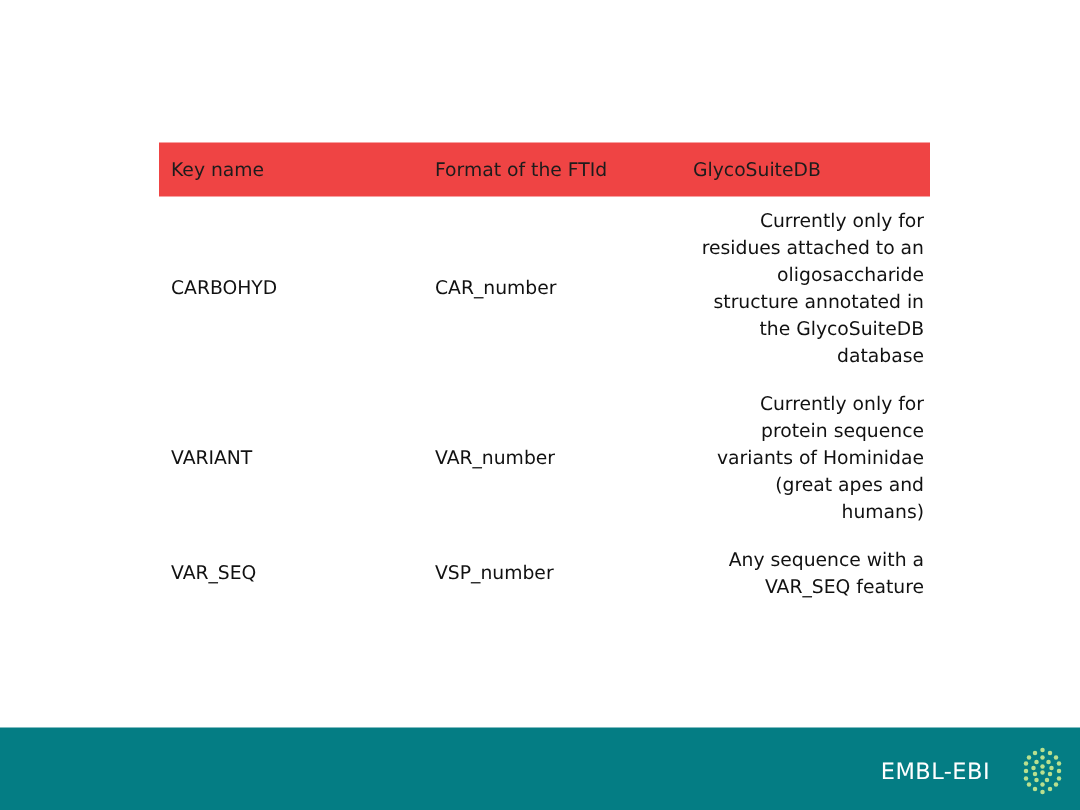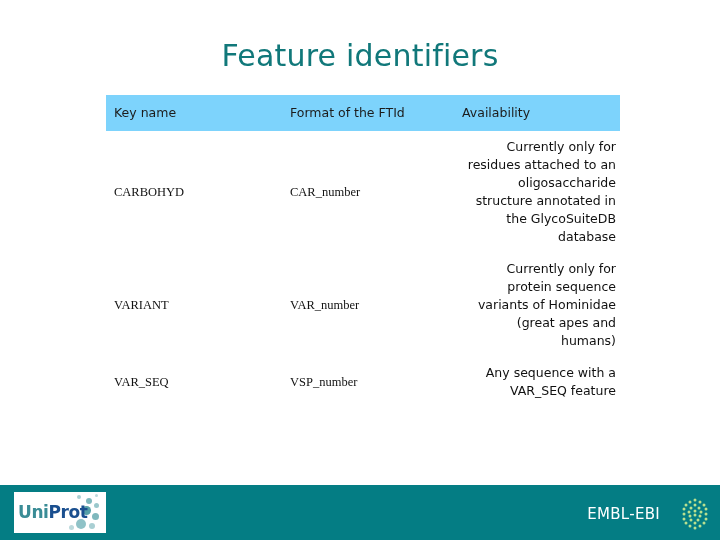--- a/index.html
+++ b/index.html
@@ -50,21 +50,21 @@
     border-collapse: collapse;
     width: 514px;
     table-layout: fixed;
   }
 
   table.ft-table col.c1 { width: 176px; }
   table.ft-table col.c2 { width: 172px; }
   table.ft-table col.c3 { width: 166px; }
 
   table.ft-table thead tr {
-    background: #7dd3fc;
+    background: #ef4444;
     margin-top: 39px;
   }
 
   table.ft-table th {
     text-align: left;
     font-weight: normal;
     font-size: 12.5px;
     color: #1c1c1c;
     padding: 6px 0 6px 8px;
     line-height: 16px;
@@ -77,21 +77,20 @@
     color: #111111;
     line-height: 18px;
     padding: 7px 10px 7px 8px;
     vertical-align: middle;
     text-align: left;
   }
 
   table.ft-table td.col-key,
   table.ft-table td.col-fmt {
     white-space: nowrap;
-    font-family: Liberation Serif, serif;
   }
 
   table.ft-table td.col-avail {
     padding-left: 8px;
     padding-right: 4px;
     text-align: right;
   }
 
   
   .footer-bar {
@@ -162,34 +161,33 @@
     width: 30px;
     height: 32px;
     display: block;
   }
 </style>
 </head>
 <body>
 
 <div class="slide">
 
-  <div class="slide-title">Feature identifiers</div>
 
   <div class="table-wrap">
     <table class="ft-table">
       <colgroup>
         <col class="c1">
           <col class="c2">
           <col class="c3">
       </colgroup>
       <thead>
         <tr>
           <th>Key name</th>
           <th>Format of the FTId</th>
-          <th>Availability</th>
+          <th>GlycoSuiteDB</th>
         </tr>
       </thead>
       <tbody>
         <tr>
           <td class="col-key">CARBOHYD</td>
           <td class="col-fmt">CAR_number</td>
           <td class="col-avail">Currently only for residues attached to an oligosaccharide structure annotated in the GlycoSuiteDB database</td>
         </tr>
         <tr>
           <td class="col-key">VARIANT</td>
@@ -200,34 +198,20 @@
           <td class="col-key">VAR_SEQ</td>
           <td class="col-fmt">VSP_number</td>
           <td class="col-avail">Any sequence with a VAR_SEQ feature</td>
         </tr>
       </tbody>
     </table>
   </div>
 
   <div class="footer-bar"></div>
 
-  <div class="uniprot-logo">
-    <span class="bubble b1"></span>
-    <span class="bubble b2"></span>
-    <span class="bubble b3"></span>
-    <span class="bubble b4"></span>
-    <span class="bubble b5"></span>
-    <span class="bubble b6"></span>
-    <span class="bubble b7"></span>
-    <span class="bubble b8"></span>
-    <span class="bubble b9"></span>
-    <div class="uniprot-wordmark">
-      <span class="uni">Uni</span><span class="prot">Prot</span>
-    </div>
-  </div>
 
   <div class="embl-ebi">
     <span class="embl-text">EMBL-EBI</span>
     <svg class="embl-mark" viewBox="0 0 30 32">
       <g fill="#b9e08f">
         <circle cx="15" cy="2" r="1.5"></circle>
         <circle cx="10" cy="4" r="1.5"></circle>
           <circle cx="20" cy="4" r="1.5"></circle>
         <circle cx="6" cy="7" r="1.5"></circle>
           <circle cx="15" cy="7" r="1.5"></circle>

